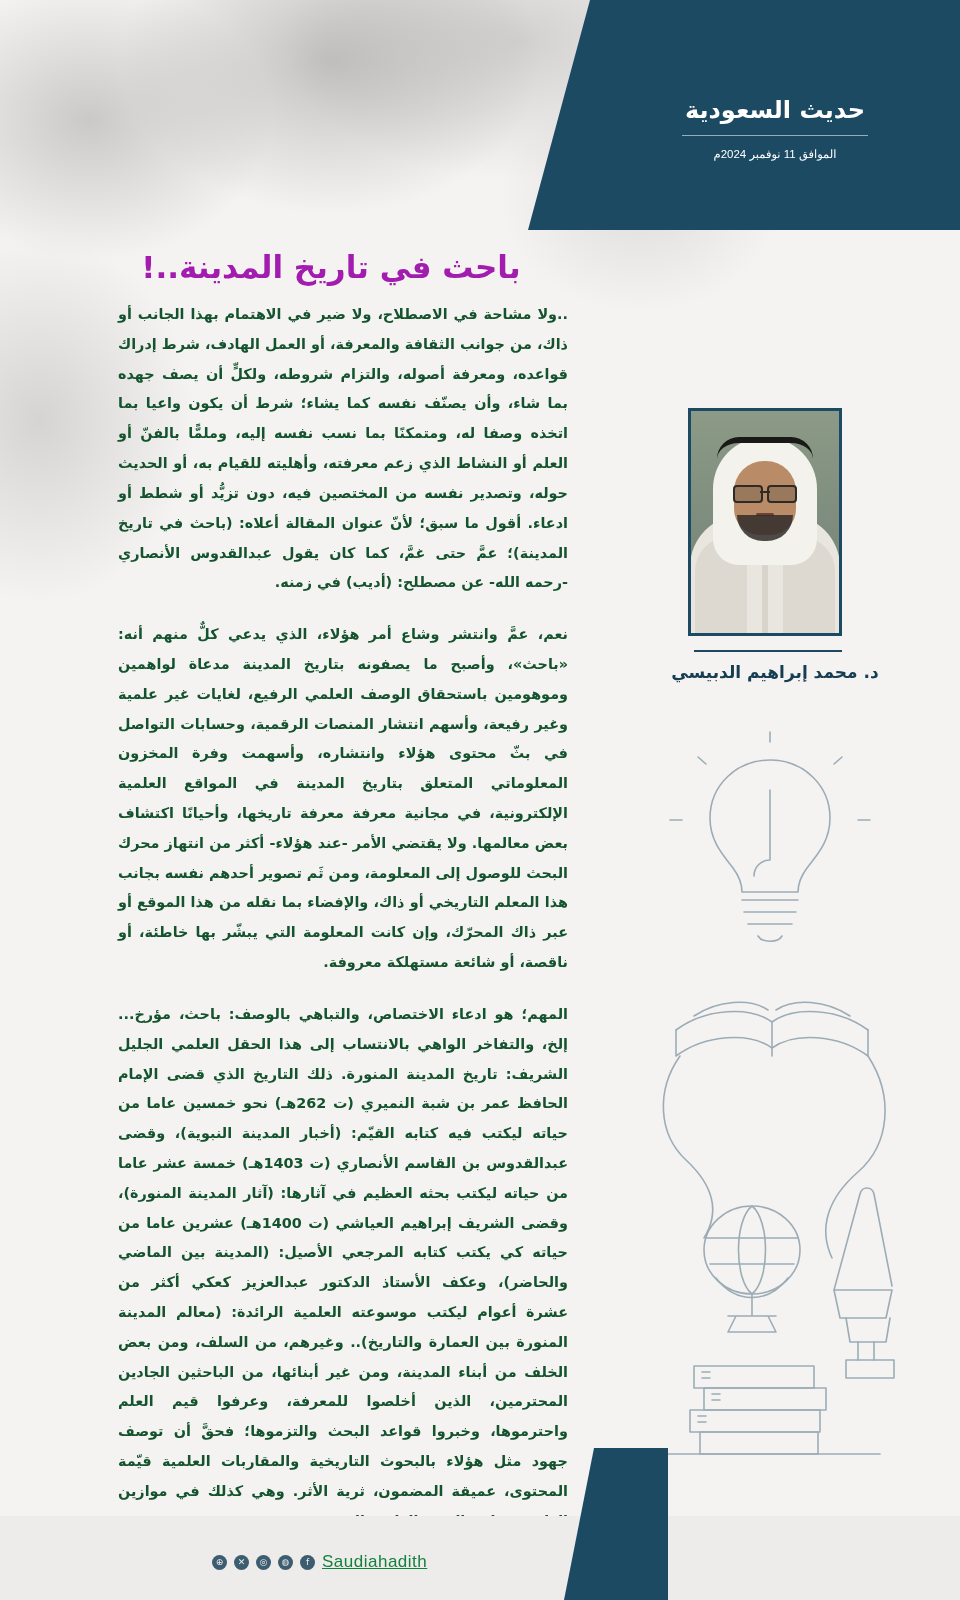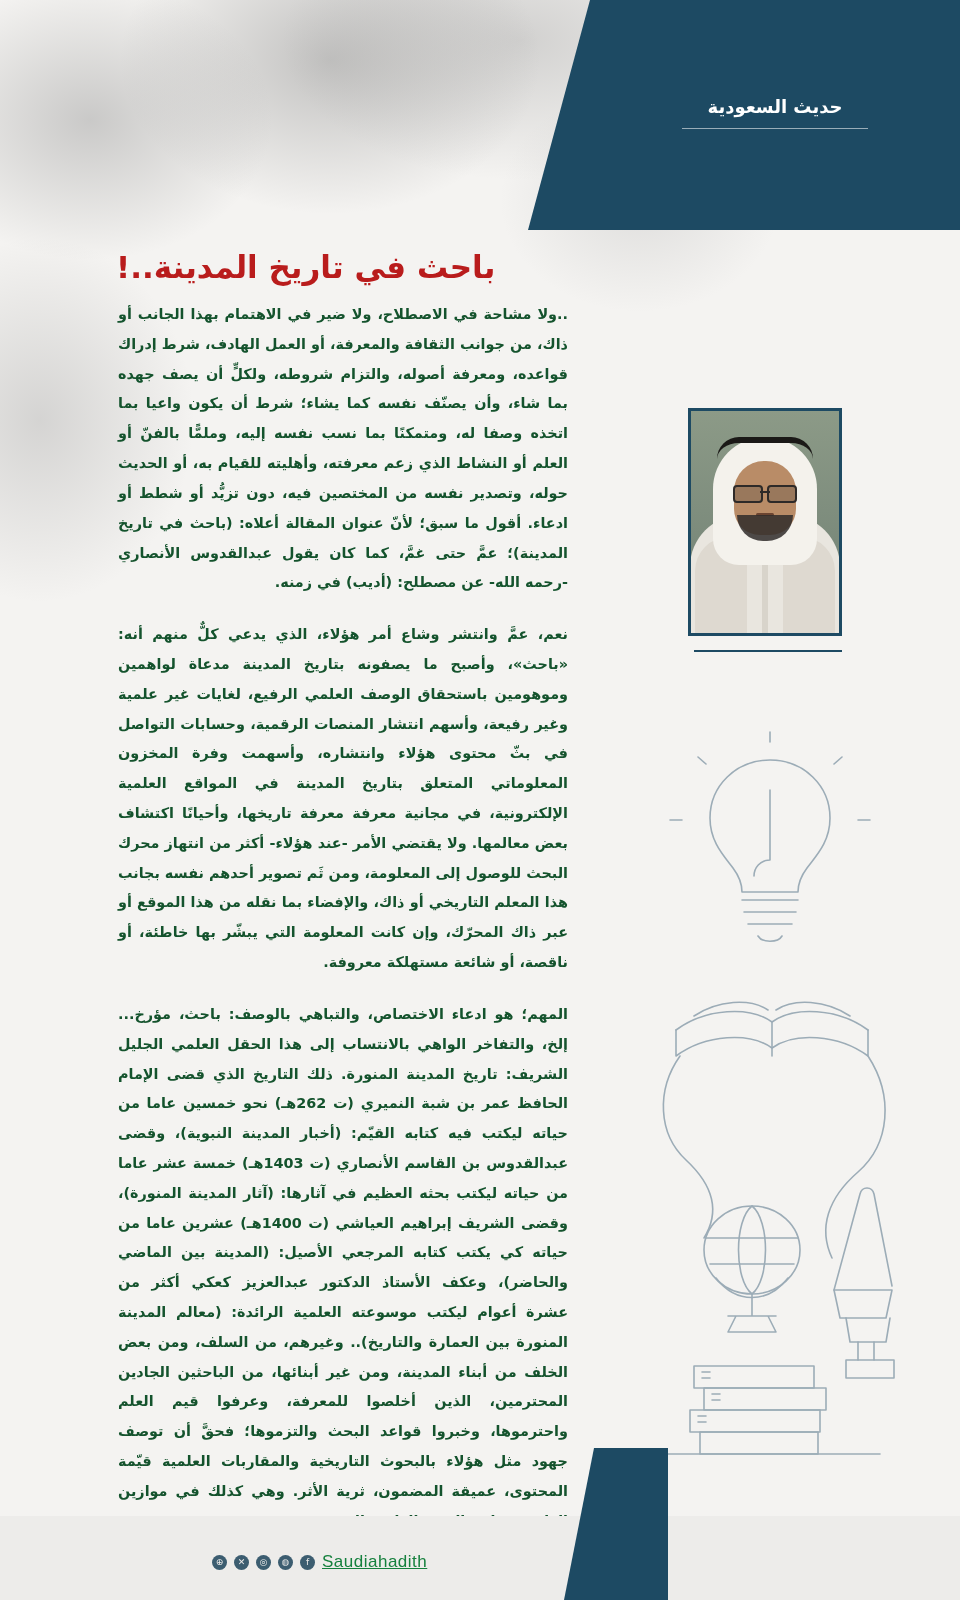--- a/index.html
+++ b/index.html
@@ -53,21 +53,21 @@
   .brand-wrap {
     position: absolute;
     top: 96px;
     right: 0;
     width: 370px;
     text-align: center;
     z-index: 3;
   }
   .brand-logo {
     font-family: "DejaVu Sans", sans-serif;
-    font-size: 18px;
+    font-size: 24px;
     font-weight: bold;
     color: #ffffff;
     letter-spacing: 1px;
     direction: rtl;
   }
   .brand-rule {
     width: 186px;
     height: 1px;
     background: rgba(255,255,255,0.55);
     margin: 11px auto 9px auto;
@@ -173,27 +173,27 @@
     top: 500px;
     right: 40px;
     width: 300px;
     height: 760px;
     opacity: 0.75;
   }
   
   .headline {
     position: absolute;
     top: 228px;
-    right: 374px;
+    right: 394px;
     width: 470px;
-    text-align: left;
+    text-align: center;
     font-family: "DejaVu Sans", sans-serif;
     font-size: 31px;
     font-weight: bold;
-    color: #b91c1c;
+    color: #a21caf;
     direction: rtl;
   }
   
   .article {
     position: absolute;
     top: 300px;
     right: 392px;
     width: 450px;
     direction: rtl;
     text-align: justify;
@@ -268,20 +268,21 @@
 
 <div class="page">
 
   <div class="smoke"></div>
 
   <div class="navy-header"></div>
 
   <div class="brand-wrap">
     <div class="brand-logo">حديث السعودية</div>
     <div class="brand-rule"></div>
+    <div class="brand-date">الموافق 11 نوفمبر 2024م</div>
   </div>
 
   <div class="right-col">
 
 
     <div class="portrait-frame">
       <div class="pt-bg"></div>
       <div class="pt-body"></div>
       <div class="pt-shoulderL"></div>
       <div class="pt-shoulderR"></div>
@@ -290,20 +291,21 @@
       <div class="pt-igal"></div>
       <div class="pt-glasses">
           <span class="l"></span>
           <span class="r"></span>
         </div>
       <div class="pt-mouth"></div>
       <div class="pt-beard"></div>
     </div>
 
     <div class="author-rule"></div>
+    <div class="author-name">د. محمد إبراهيم الدبيسي</div>
 
     <svg class="lineart" viewBox="0 0 300 760" aria-hidden="true">
       <g fill="none" stroke="#7f95a4" stroke-width="1.6" stroke-linecap="round" stroke-linejoin="round">
 
         <path d="M150 30 c-34 0 -60 26 -60 58 0 24 14 38 23 50 6 8 9 16 9 24 h56 c0 -8 3 -16 9 -24 9 -12 23 -26 23 -50 0 -32 -26 -58 -60 -58 z"></path>
         <path d="M122 170 h56 M124 182 h52 M128 194 h44"></path>
         <path d="M138 206 c4 7 20 7 24 0"></path>
         <path d="M150 60 v70 M150 130 c-10 0 -16 8 -16 16"></path>
 
         <path d="M150 12 v-10 M86 34 l-8 -7 M214 34 l8 -7 M62 90 h-12 M238 90 h12"></path>

